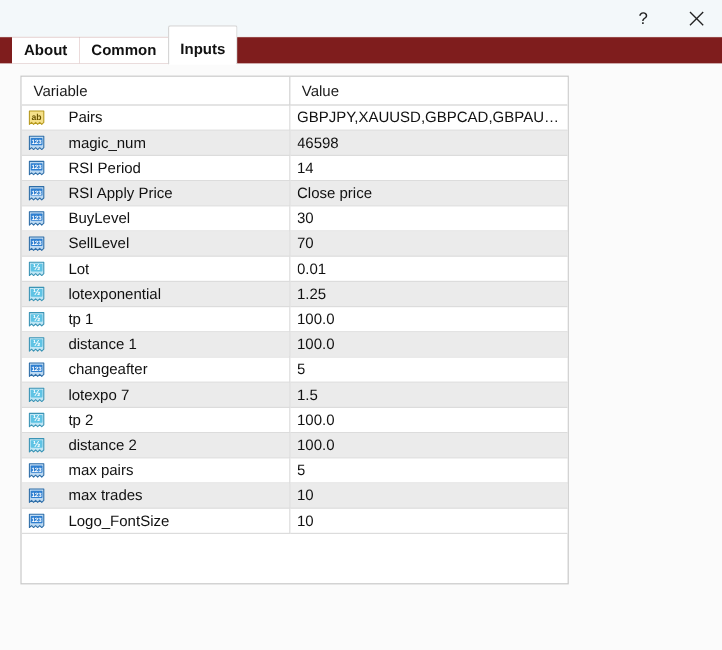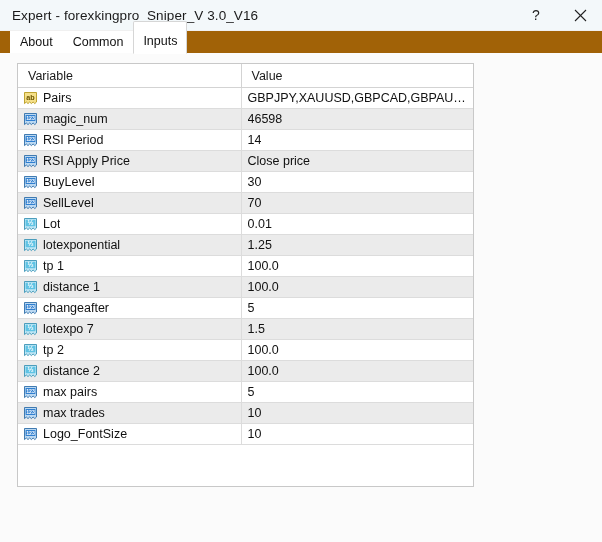--- a/index.html
+++ b/index.html
@@ -52,25 +52,26 @@
     cursor: default;
     user-select: none;
   }
   .title-btn.help { font-size: 14px; }
   .title-btn.close svg { display: block; }
 
   
   .tabstrip {
     position: relative;
     height: 22px;
-    background: #a16207;
+    background: #7f1d1d;
     display: flex;
     align-items: flex-end;
     padding-left: 10px;
     box-sizing: border-box;
+    font-weight: bold;
   }
   .tab {
     font-size: 12.5px;
     color: #111;
     padding: 3px 9px 3px 9px;
     line-height: 15px;
     background: #ffffff;
     border: 1px solid transparent;
     border-bottom: none;
     position: relative;
@@ -149,21 +150,21 @@
   .grid tbody td:last-child { border-right: none; }
 
   .var-cell {
     display: flex;
     align-items: center;
     padding-left: 5px;
     height: 20px;
     box-sizing: border-box;
   }
   .var-label {
-    margin-left: 5px;
+    margin-left: 19px;
     font-size: 12.5px;
     color: #111;
     line-height: 20px;
     overflow: hidden;
     text-overflow: ellipsis;
     white-space: nowrap;
   }
   .val-cell {
     display: flex;
     align-items: center;
@@ -195,21 +196,20 @@
     box-sizing: border-box;
     margin-right: 6px;
   }
 </style>
 </head>
 <body>
 
 <div class="window">
 
   <div class="titlebar">
-    <div class="title-text">Expert - forexkingpro_Sniper_V 3.0_V16</div>
     <div class="title-spacer"></div>
     <div class="title-btn help">?</div>
     <div class="title-btn close">
       <svg width="13" height="13" viewBox="0 0 13 13">
         <line x1="1" y1="1" x2="12" y2="12" stroke="#222" stroke-width="1.1"></line>
         <line x1="12" y1="1" x2="1" y2="12" stroke="#222" stroke-width="1.1"></line>
       </svg>
     </div>
   </div>
 

